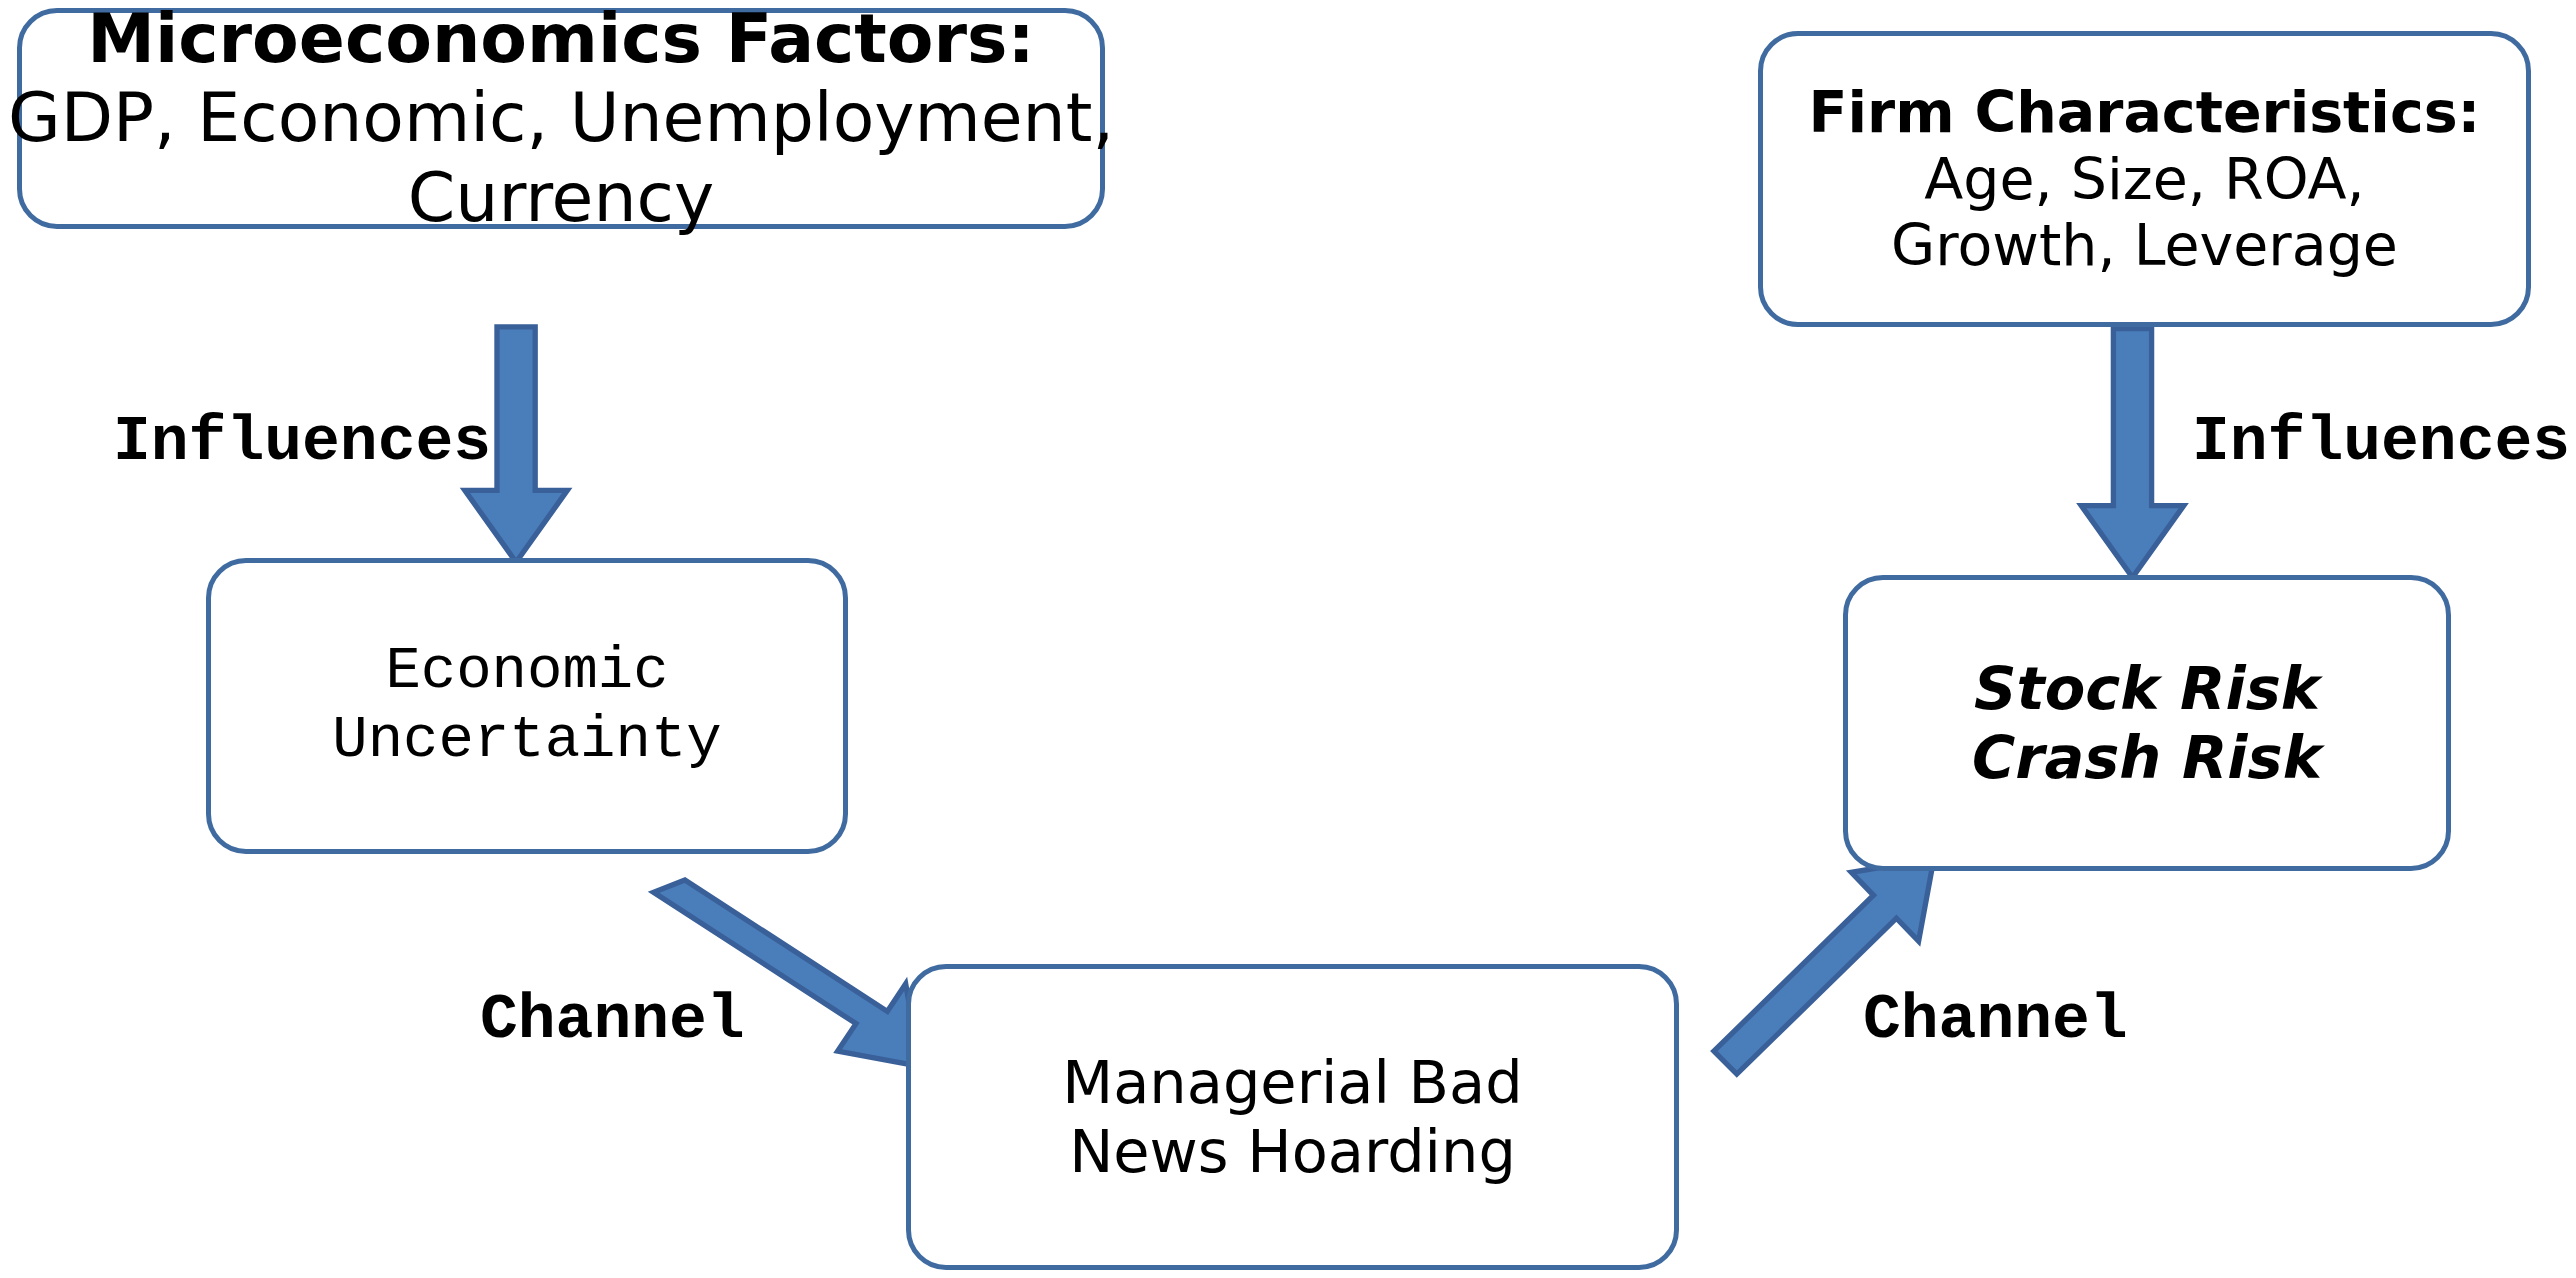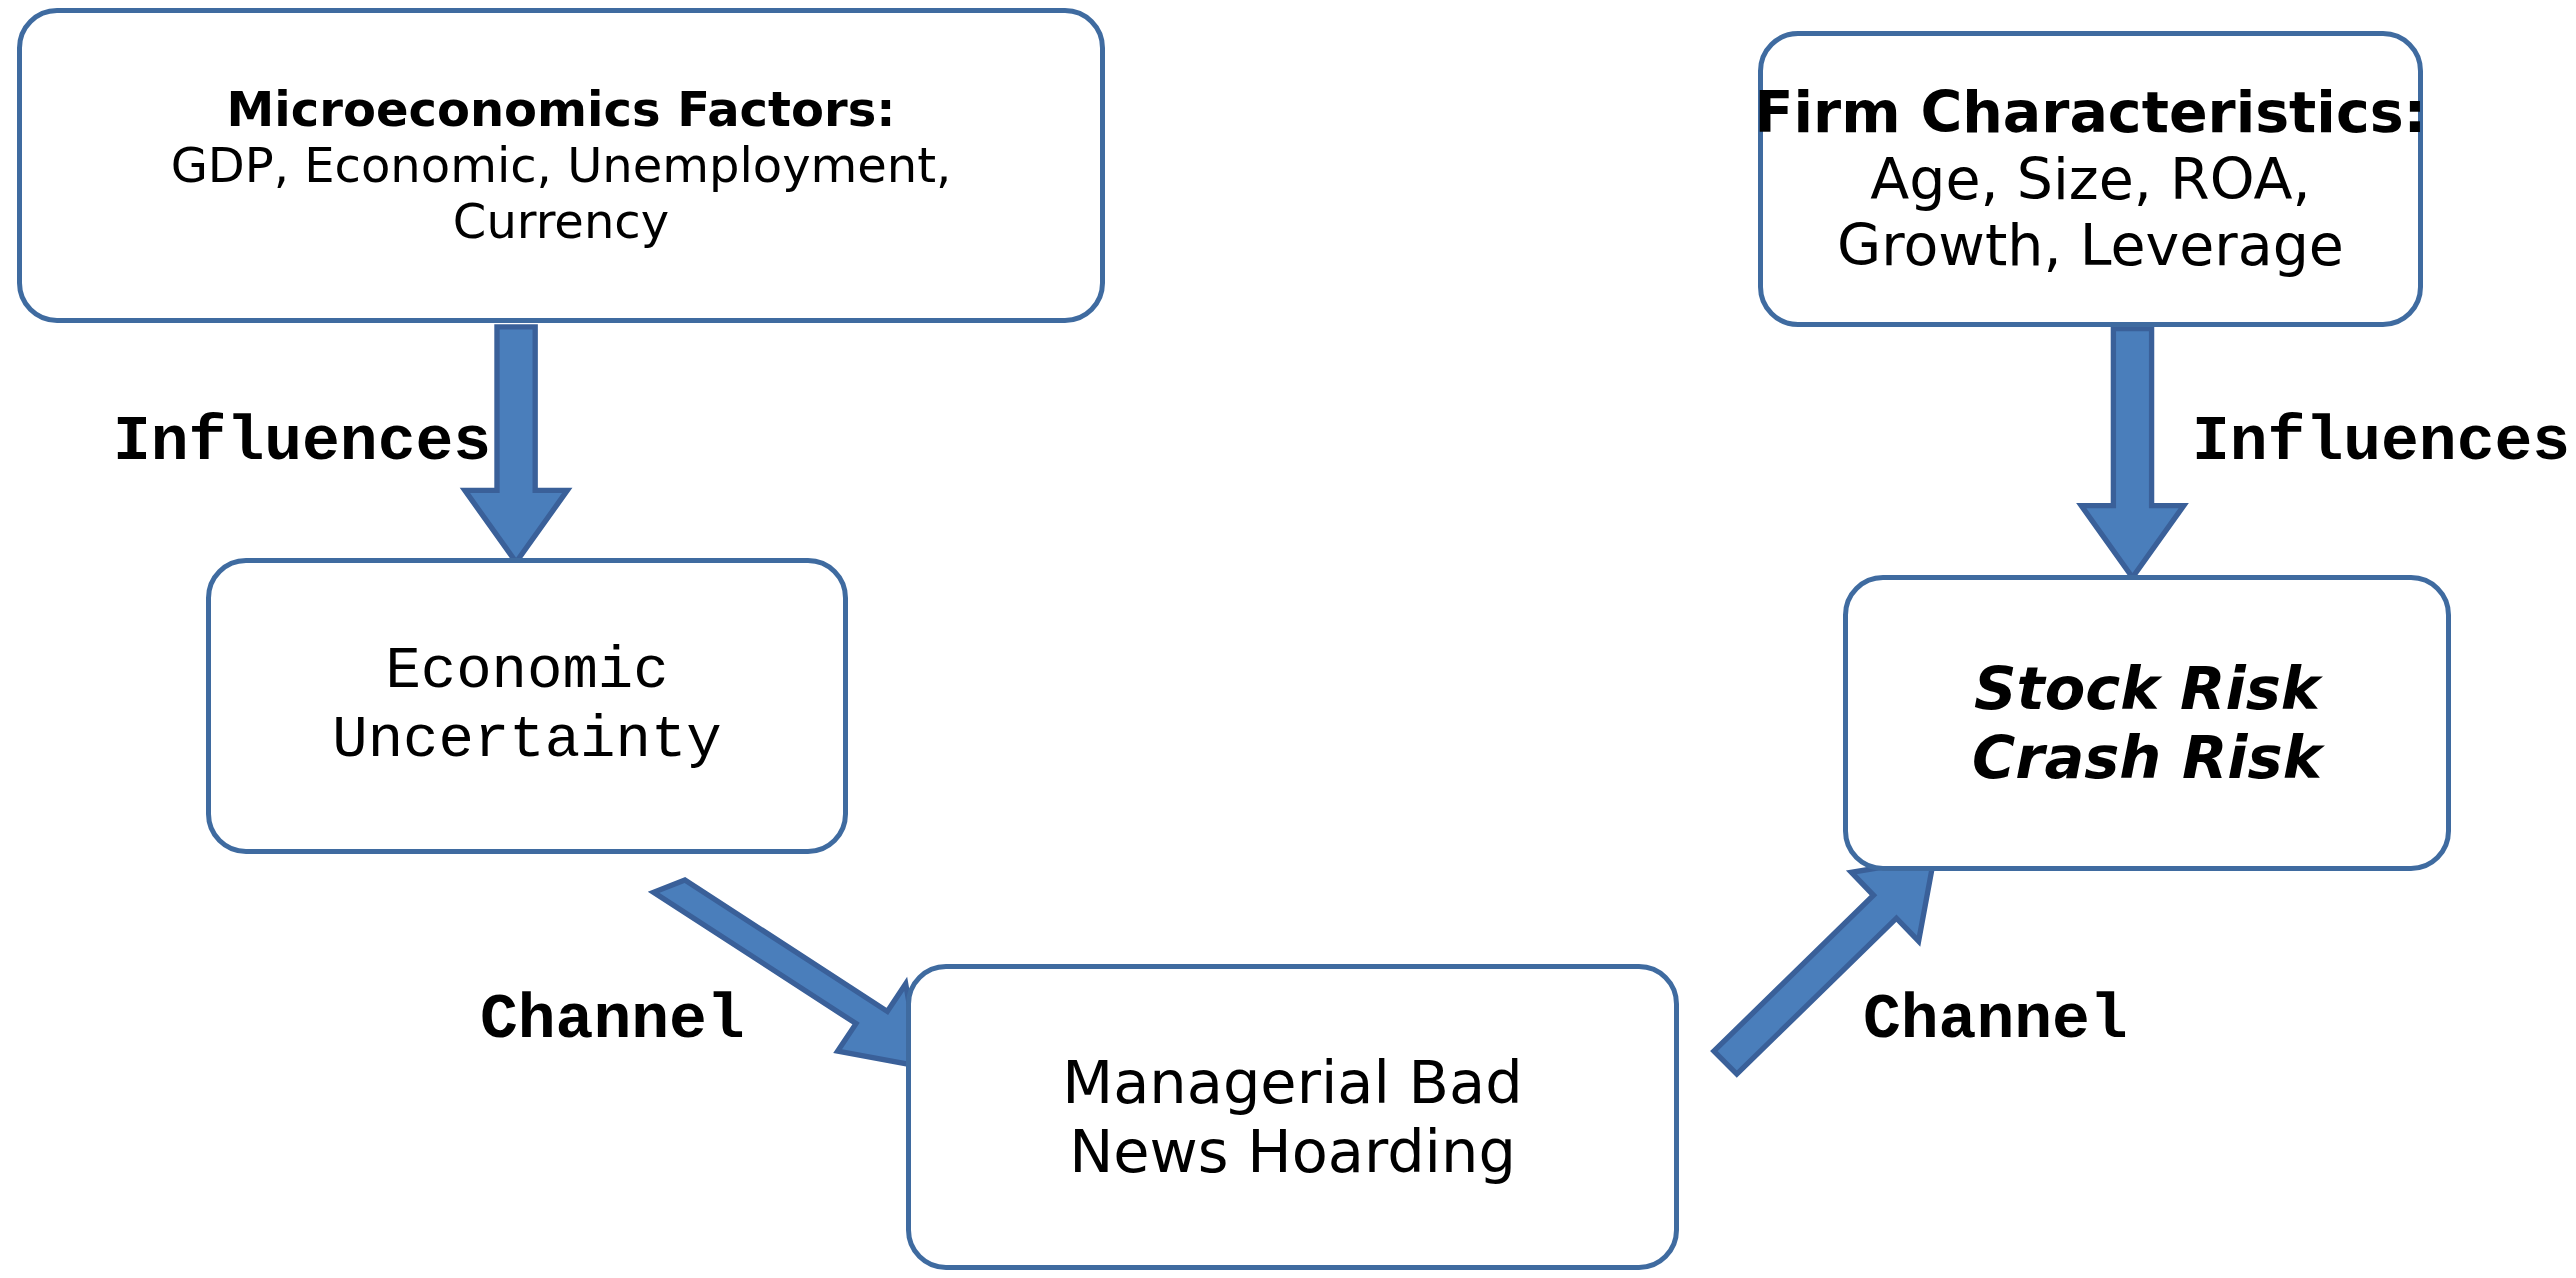--- a/index.html
+++ b/index.html
@@ -29,25 +29,25 @@
     justify-content: center;
     text-align: center;
     color: #000000;
     line-height: 1.17;
   }
   .node .line { display: block; white-space: nowrap; }
   .node .hdr  { font-weight: bold; }
   .node.italic { font-style: italic; font-weight: bold; }
 
   #node-microeconomics {
-    left: 17px;  top: 7.6px;  width: 1088px; height: 315px;
-    font-size: 48px;
+    left: 17px;  top: 7.6px;  width: 1088px; height: 221px;
+    font-size: 68px;
   }
   #node-firm {
-    left: 1758px; top: 31px; width: 665px; height: 296px;
+    left: 1758px; top: 31px; width: 773px; height: 296px;
     font-size: 57px;
   }
   #node-economic-uncertainty {
     left: 206px; top: 558px; width: 642px; height: 296px;
     font-size: 59px;
     font-family: Liberation Mono, monospace;
   }
   #node-crash-risk {
     left: 1843px; top: 575px; width: 608px; height: 296px;
     font-size: 59px;

